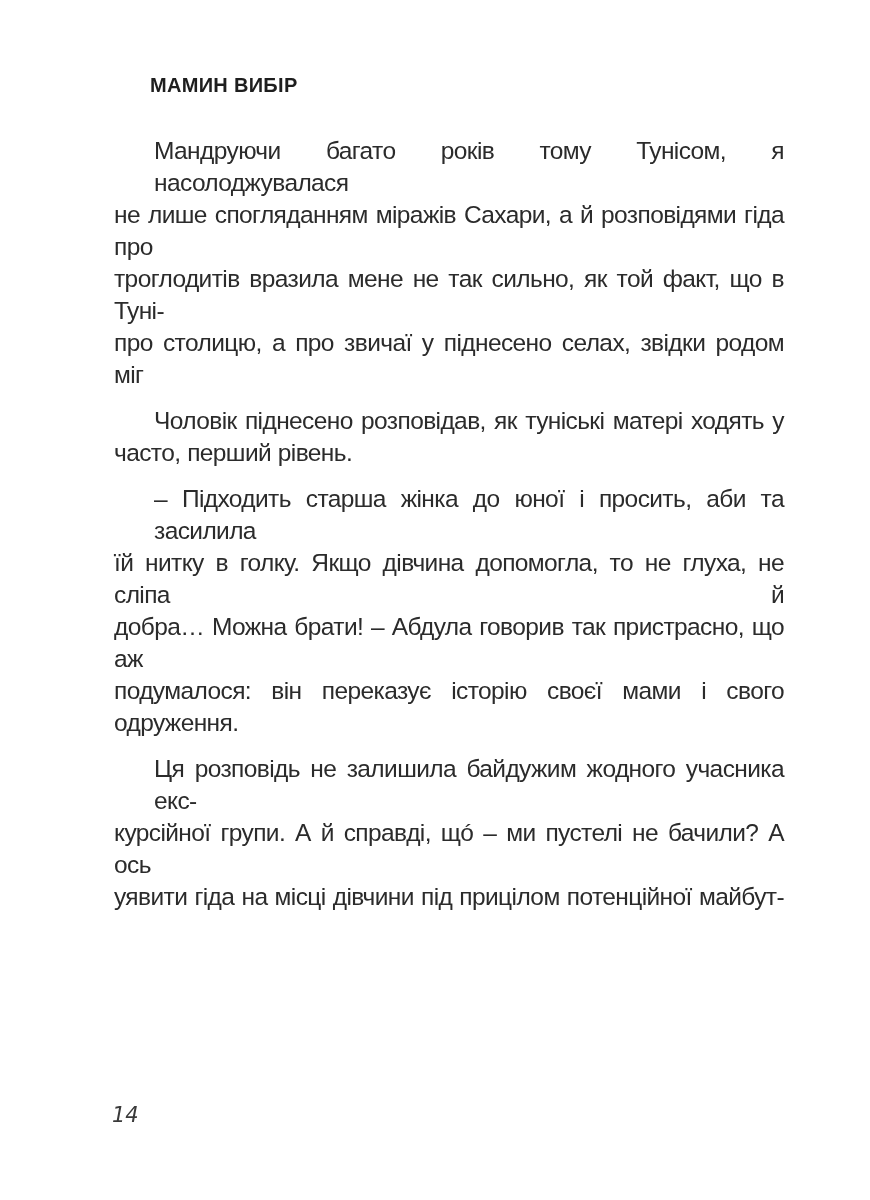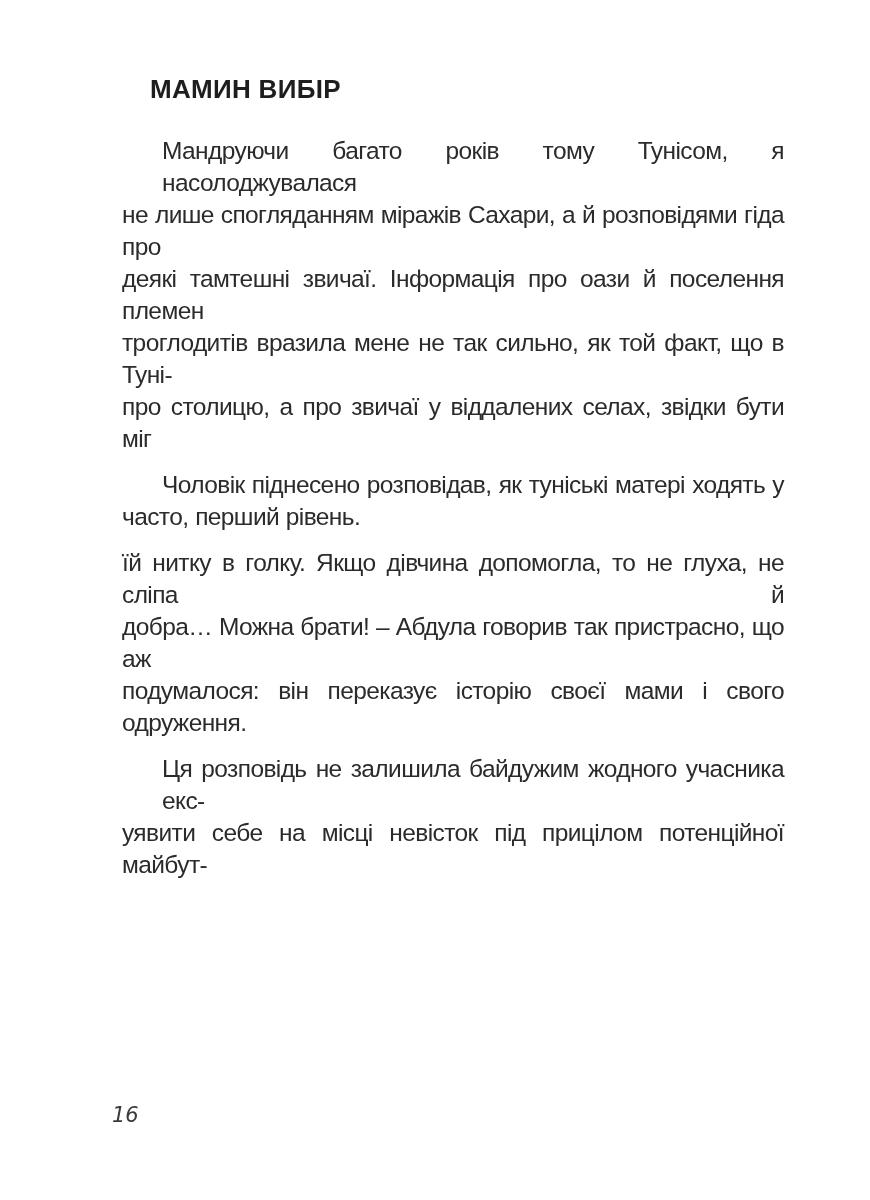--- a/index.html
+++ b/index.html
@@ -19,33 +19,33 @@
       position: absolute;
       left: 0; top: 0;
       width: 870px; height: 1200px;
     }
     .title {
       position: absolute;
       left: 150px;
       top: 74px;
       font-family: "Liberation Sans", "DejaVu Sans", sans-serif;
       font-weight: bold;
-      font-size: 26px;
+      font-size: 20px;
       letter-spacing: 0.3px;
       color: #1e1e1e;
       margin: 0;
     }
     .body {
       position: absolute;
       left: 110px;
       top: 135px;
       width: 674px;
     }
     .para {
-      margin: 0 0 14px 12px;
+      margin: 0 0 14px 4px;
       font-size: 24.5px;
       line-height: 32px;
       text-align: justify;
       text-indent: 40px;
       color: #2b2b2b;
       font-family: "Liberation Sans", "DejaVu Sans", sans-serif;
       font-stretch: condensed;
       letter-spacing: -0.6px;
       word-spacing: 0.5px;
     }
@@ -75,38 +75,39 @@
 <body>
 
 <div class="page">
   <h1 class="title">МАМИН ВИБІР</h1>
 
   <div class="body">
 
     <p class="para" style="text-indent:0">
       <span class="line first" style="white-space: normal;">Мандруючи багато років тому Тунісом, я насолоджувалася</span>
       <span class="line" style="white-space: normal;">не лише спогляданням міражів Сахари, а й розповідями гіда про</span>
-      <span class="line" style="white-space: normal;">деякі тамтешні звичаї. Інформація про оази й поселення племен</span>
       <span class="line" style="white-space: normal;">троглодитів вразила мене не так сильно, як той факт, що в Туні-</span>
-      <span class="line" style="white-space: normal;">про столицю, а про звичаї у віддалених селах, звідки бути міг</span>
+      <span class="line" style="white-space: normal;">про столицю, а про звичаї у піднесено селах, звідки родом міг</span>
     </p>
 
     <p class="para" style="text-indent:0">
       <span class="line first" style="white-space: normal;">Чоловік піднесено розповідав, як туніські матері ходять у</span>
       <span class="line last" style="white-space: normal;">часто, перший рівень.</span>
     </p>
 
     <p class="para" style="text-indent:0">
+      <span class="line first" style="white-space: normal;">– Підходить старша жінка до юної і просить, аби та засилила</span>
       <span class="line" style="white-space: normal;">їй нитку в голку. Якщо дівчина допомогла, то не глуха, не сліпа й</span>
       <span class="line" style="white-space: normal;">добра… Можна брати! – Абдула говорив так пристрасно, що аж</span>
       <span class="line last" style="white-space: normal;">подумалося: він переказує історію своєї мами і свого одруження.</span>
     </p>
 
     <p class="para" style="text-indent:0">
       <span class="line first" style="white-space: normal;">Ця розповідь не залишила байдужим жодного учасника екс-</span>
-      <span class="line" style="white-space: normal;">уявити себе на місці невісток під прицілом потенційної майбут-</span>
+      <span class="line" style="white-space: normal;">курсійної групи. А й справді, щó – ми пустелі не бачили? А ось</span>
+      <span class="line" style="white-space: normal;">уявити гіда на місці дівчини під прицілом потенційної майбут-</span>
 
     </p>
 
   </div>
 
-  <div class="page-number">16</div>
+  <div class="page-number">14</div>
 </div>
 
 </body></html>

